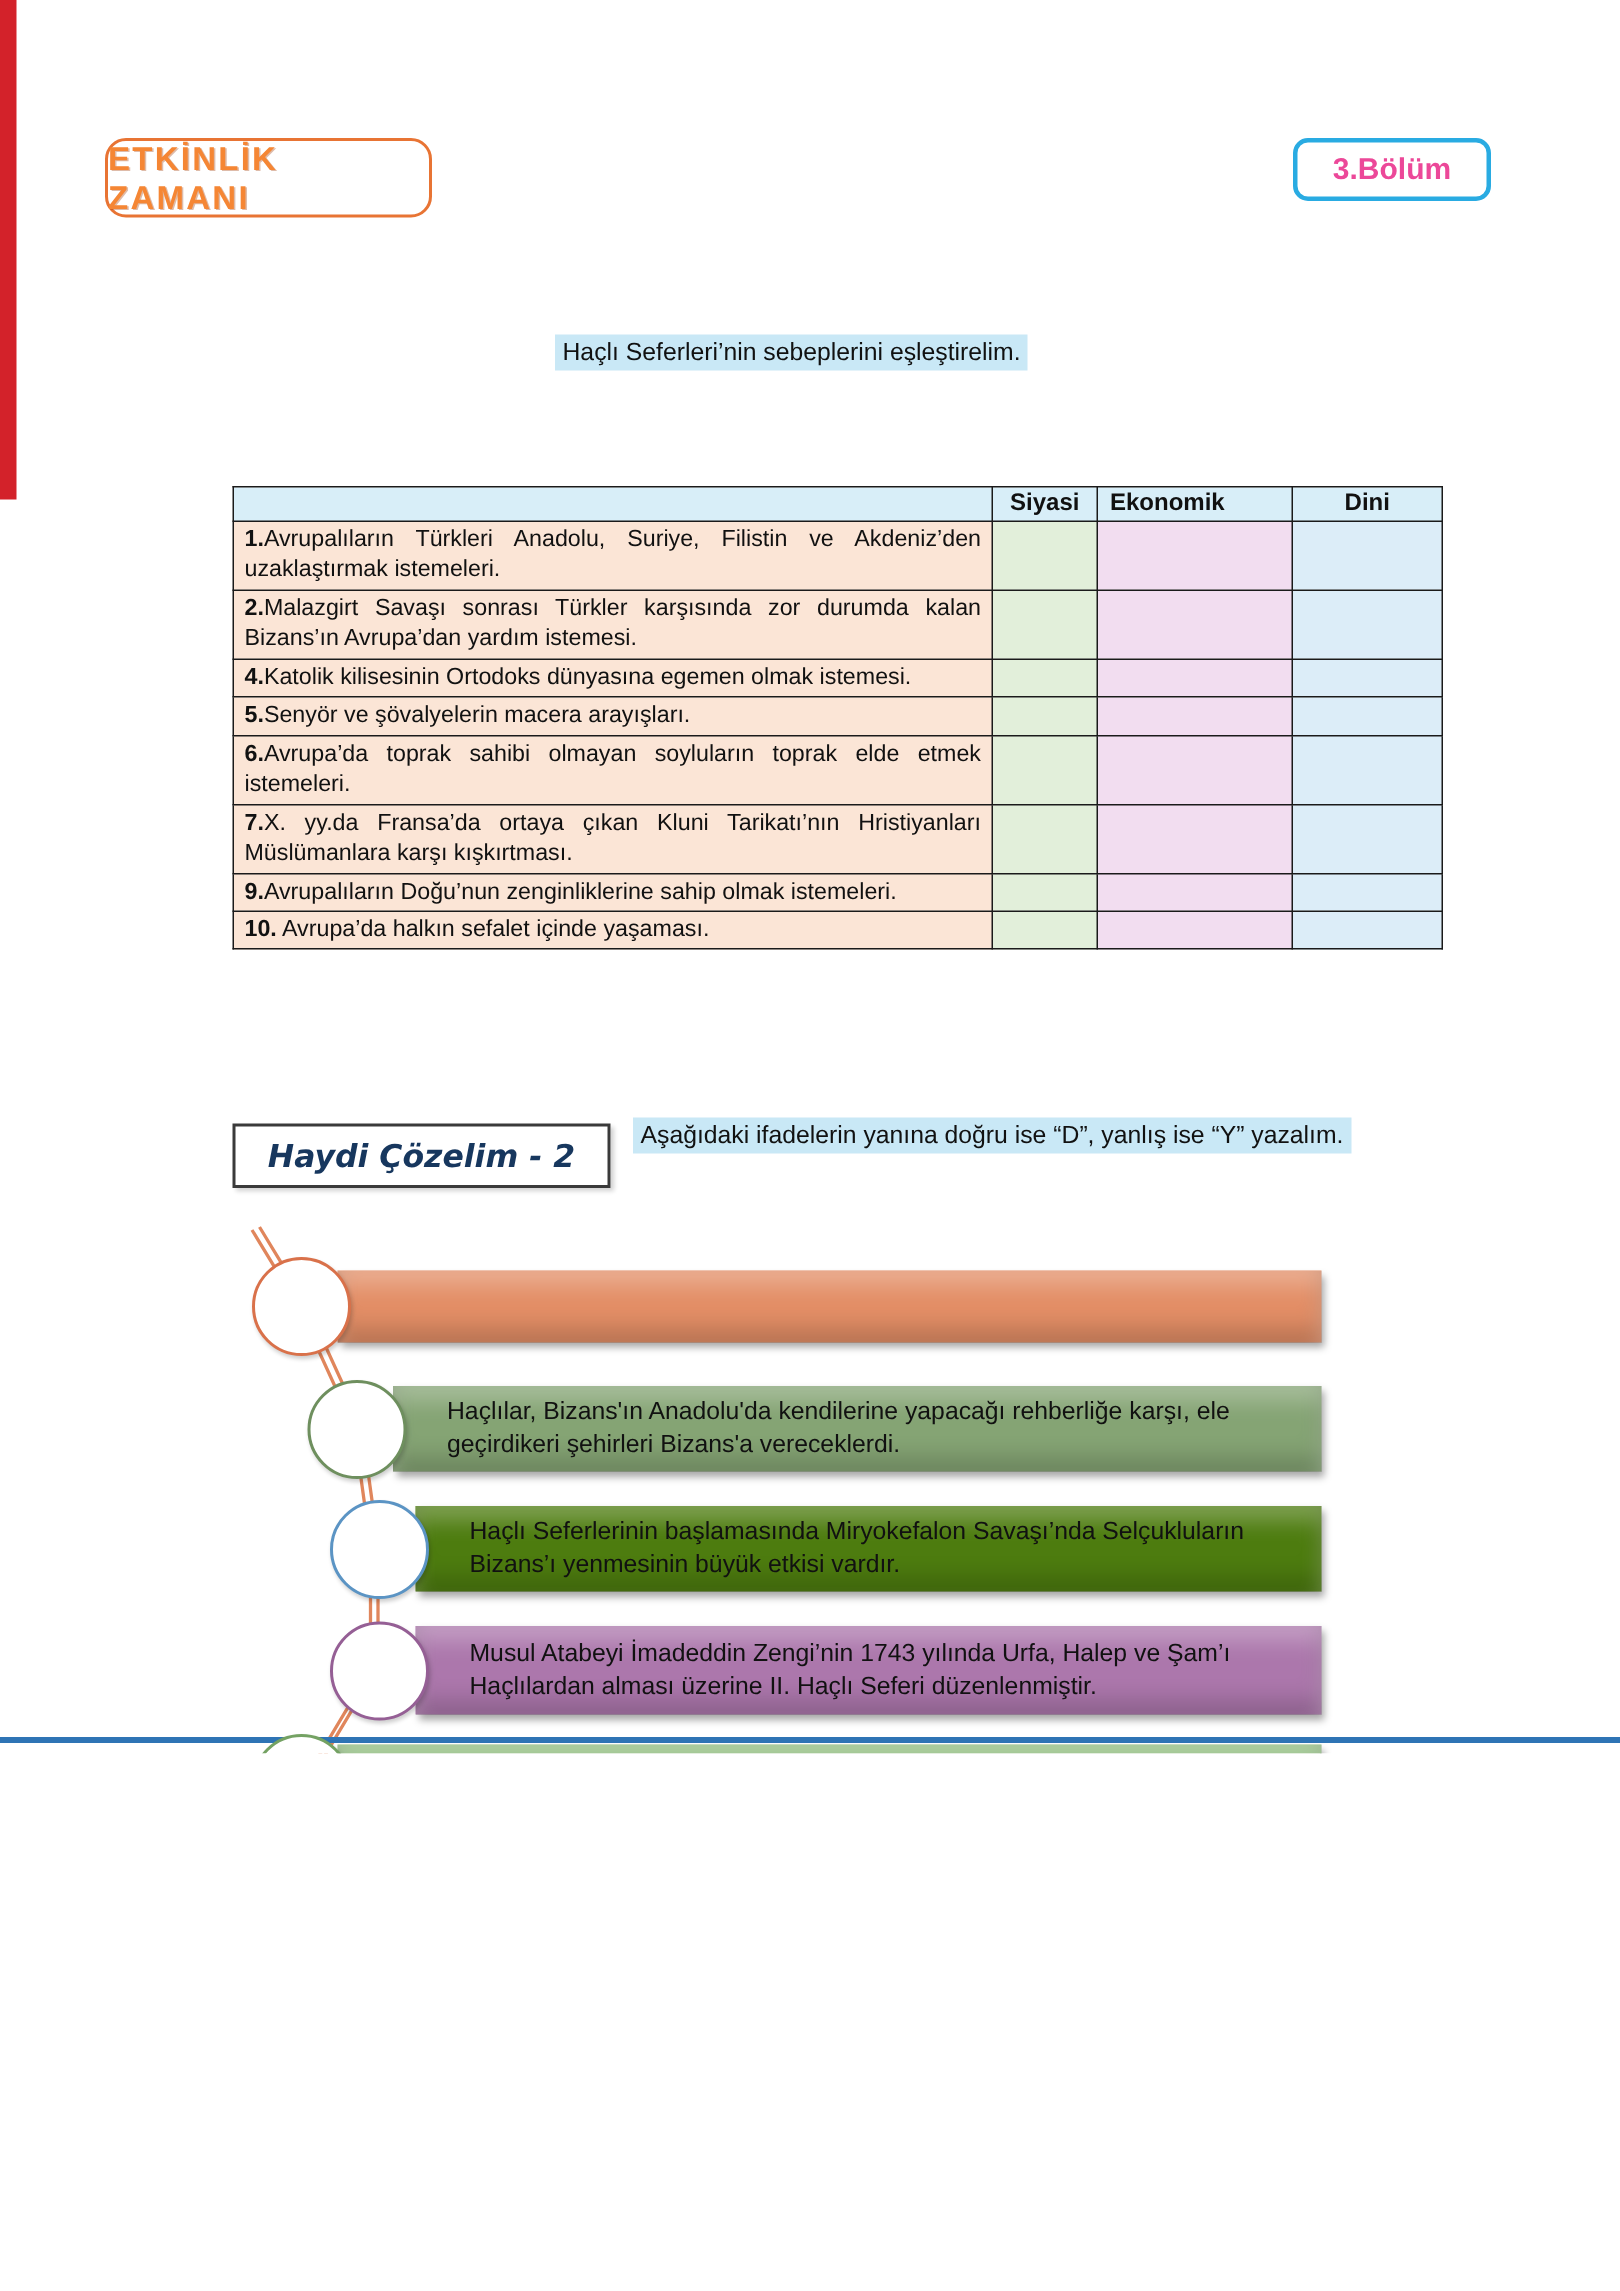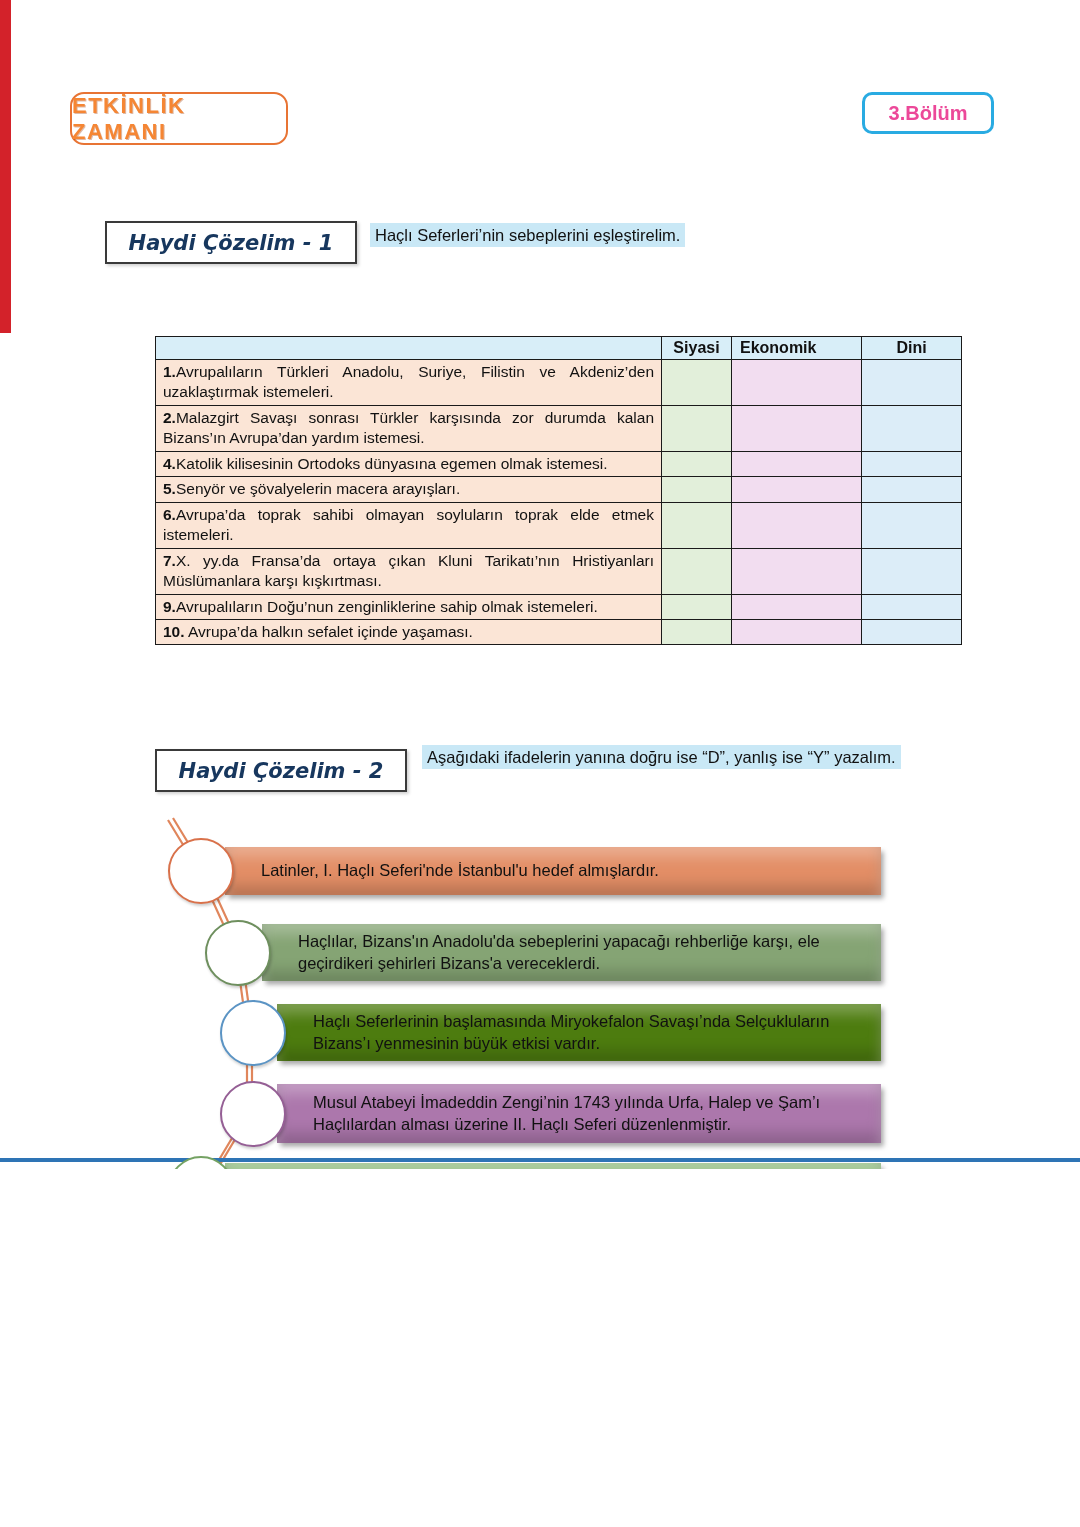--- a/index.html
+++ b/index.html
@@ -44,21 +44,21 @@
   }
 
   
   .instruction{position:absolute;font-size:16.5px;color:#111;}
   .instruction span{background:#C9E8F6;padding:3px 5px;}
   .ins1{left:370px;top:226px;}
   .ins2{left:422px;top:748px;}
 
   
   .match-table{
-    position:absolute;left:155px;top:336px;width:806px;border-collapse:collapse;
+    position:absolute;left:155px;top:324px;width:806px;border-collapse:collapse;
     font-size:15.5px;table-layout:fixed;
   }
   .match-table th,.match-table td{border:1.5px solid #1a1a1a;box-sizing:border-box;}
   .match-table th{background:#D8EEF8;font-size:16px;padding:2px 6px;height:22px;}
   .match-table th.col-siyasi,.match-table th.col-dini{text-align:center;}
   .match-table th.col-ekonomik{text-align:left;padding-left:8px;}
   .match-table td.stmt{
     background:#FBE5D6;padding:2px 7px;text-align:justify;line-height:1.32;height:20px;
   }
   .match-table td.ans{height:20px;}
@@ -93,23 +93,20 @@
   <div class="left-bar"></div>
 
   <div class="logo-box">
     <span class="logo-text">ETKİNLİK ZAMANI</span>
   </div>
 
   <div class="section-badge">
     <span class="badge-text">3.Bölüm</span>
   </div>
 
-  <div class="act-title act1">
-    <span>Haydi Çözelim - 1</span>
-  </div>
   <div class="instruction ins1">
     <span>Haçlı Seferleri’nin sebeplerini eşleştirelim.</span>
   </div>
 
   <table class="match-table">
     <colgroup>
       <col style="width:506px">
         <col style="width:70px">
         <col style="width:130px">
         <col style="width:100px">
@@ -182,25 +179,24 @@
   </div>
 
   <svg class="timeline-svg" viewBox="0 0 130 450" xmlns="http://www.w3.org/2000/svg">
     <polyline points="18,12 49,63 86,144 97,223 97,305 51,382 70,438" fill="none" stroke="#E0865C" stroke-width="2.2"></polyline>
     <polyline points="23,10 54,61 91,142 102,221 102,303 56,380 75,436" fill="none" stroke="#E0865C" stroke-width="2.2"></polyline>
   </svg>
 
   <div id="statements-list">
       <div class="stmt-item" style="background: rgb(227, 142, 102);">
         <div class="dy-circle" style="border-color: rgb(217, 113, 74);"></div>
-        <span>Latinler, I. Haçlı Seferi'nde İstanbul'u hedef almışlardır.</span>
       </div>
       <div class="stmt-item" style="background: rgb(133, 164, 116);">
         <div class="dy-circle" style="border-color: rgb(110, 143, 94);"></div>
-        <span>Haçlılar, Bizans'ın Anadolu'da sebeplerini yapacağı rehberliğe karşı, ele geçirdikeri şehirleri Bizans'a vereceklerdi.</span>
+        <span>Haçlılar, Bizans'ın Anadolu'da kendilerine yapacağı rehberliğe karşı, ele geçirdikeri şehirleri Bizans'a vereceklerdi.</span>
       </div>
       <div class="stmt-item" style="background: #4d7c0f;">
         <div class="dy-circle" style="border-color: rgb(91, 148, 196);"></div>
         <span>Haçlı Seferlerinin başlamasında Miryokefalon Savaşı’nda Selçukluların Bizans’ı yenmesinin büyük etkisi vardır.</span>
       </div>
       <div class="stmt-item" style="background: rgb(172, 119, 172);">
         <div class="dy-circle" style="border-color: rgb(149, 95, 149);"></div>
         <span>Musul Atabeyi İmadeddin Zengi’nin 1743 yılında Urfa, Halep ve Şam’ı Haçlılardan alması üzerine II. Haçlı Seferi düzenlenmiştir.</span>
       </div>
       <div class="stmt-item" style="background: rgb(143, 188, 126);">

